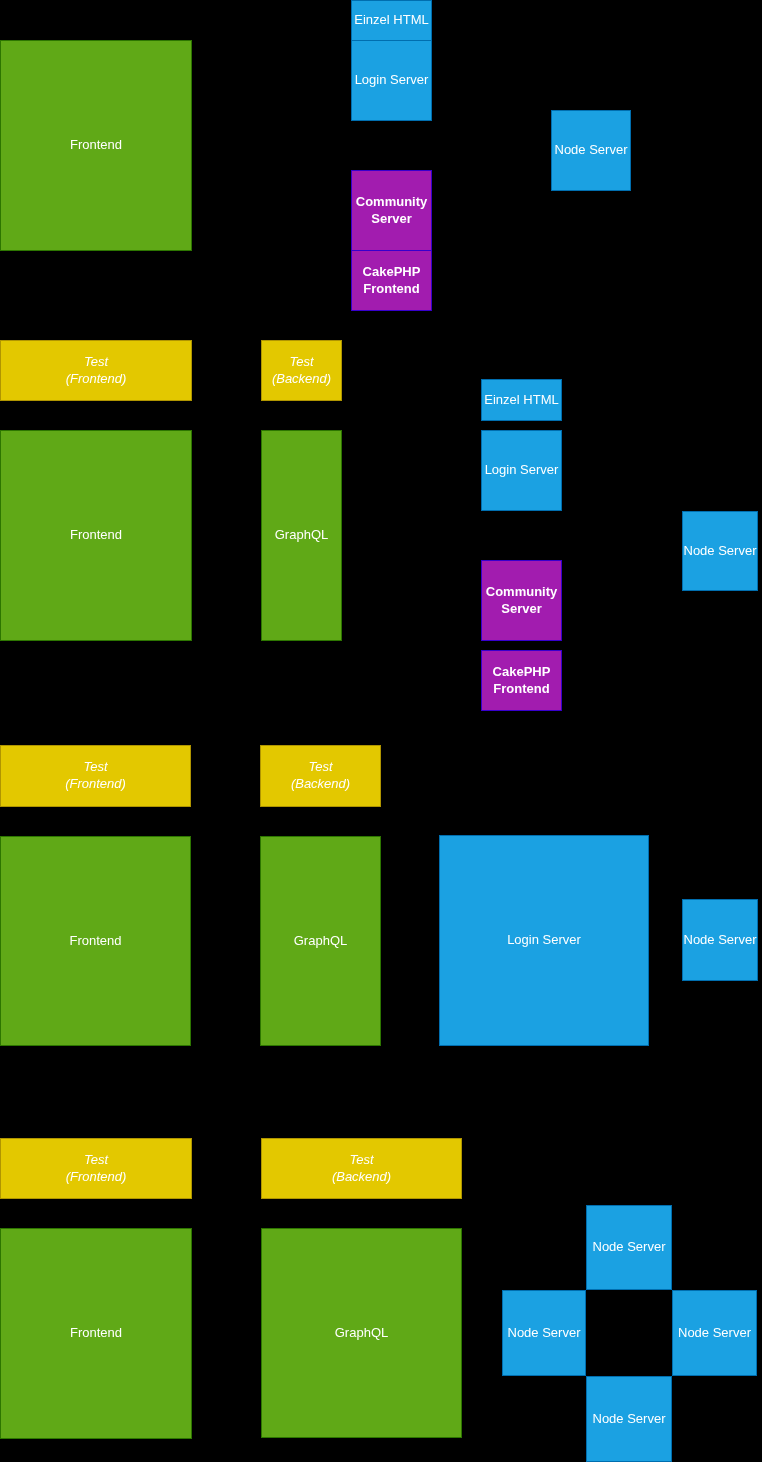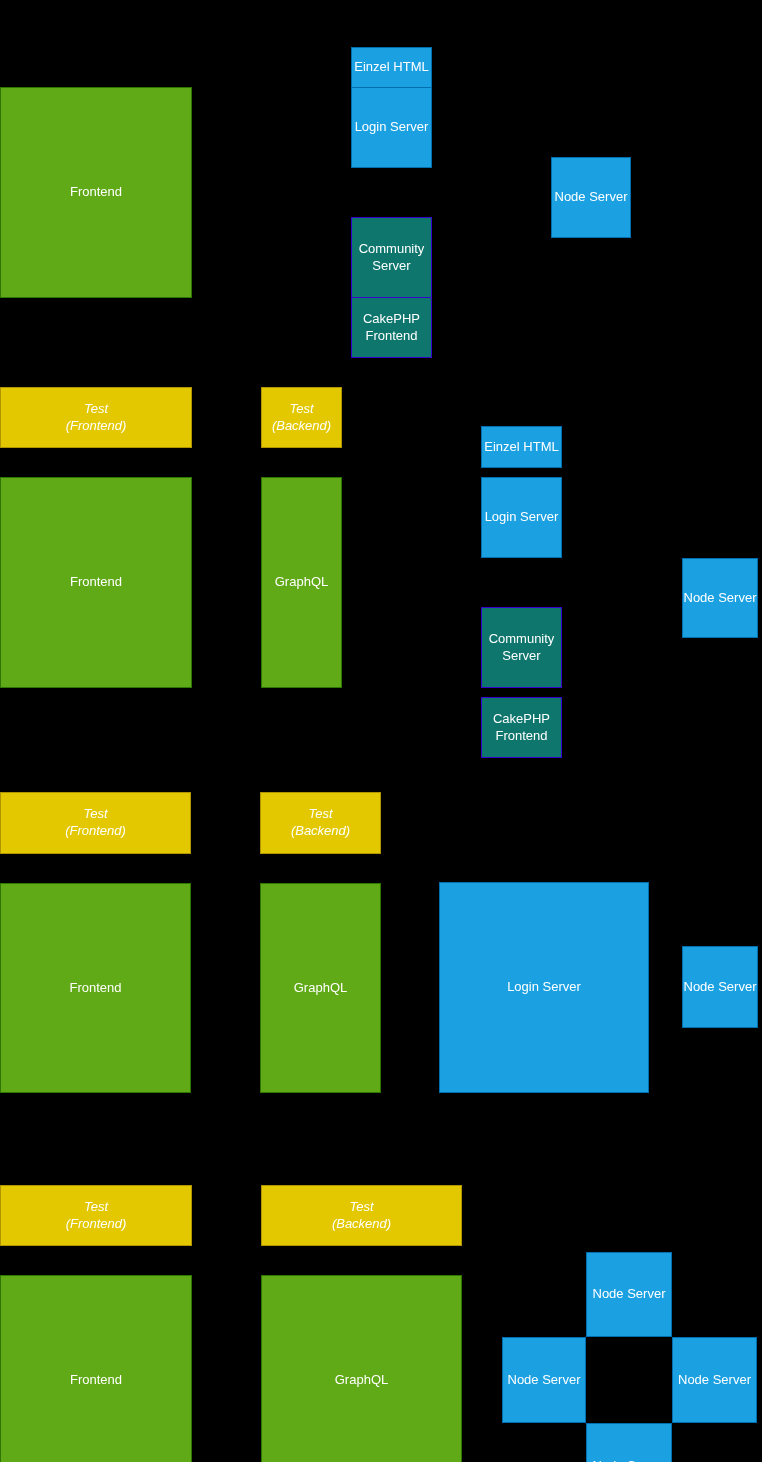--- a/index.html
+++ b/index.html
@@ -14,32 +14,31 @@
     background: #000000;
     overflow: hidden;
     font-family: "Liberation Sans", sans-serif;
   }
   .box {
     position: absolute;
     box-sizing: border-box;
     display: flex;
     align-items: center;
     justify-content: center;
-    margin-top: 47px;
   }
   .label {
     color: #ffffff;
     font-size: 13px;
     line-height: 1.3;
     text-align: center;
     white-space: pre-line;
   }
   .green  { background: #60A917; border: 1px solid #2D7600; }
   .blue   { background: #1BA1E2; border: 1px solid #006EAF; }
-  .purple { background: #0f766e; border: 1px solid #3700CC; }
+  .purple { background: #a21caf; border: 1px solid #3700CC; font-weight: bold; }
   .yellow { background: #E3C800; border: 1px solid #B09500; font-style: italic; }
 </style>
 </head>
 <body>
 
 <div class="canvas">
 
   <div class="box green" style="left:0px;top:40px;width:192px;height:211px">
     <span class="label">Frontend</span>
   </div>

